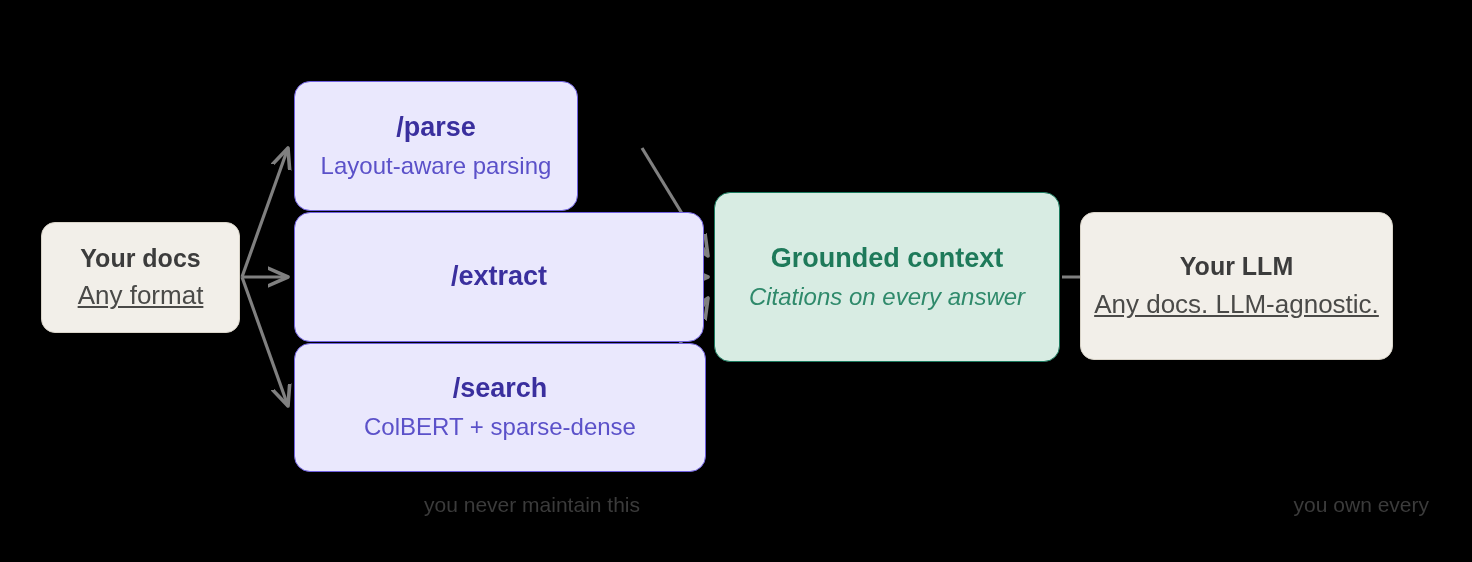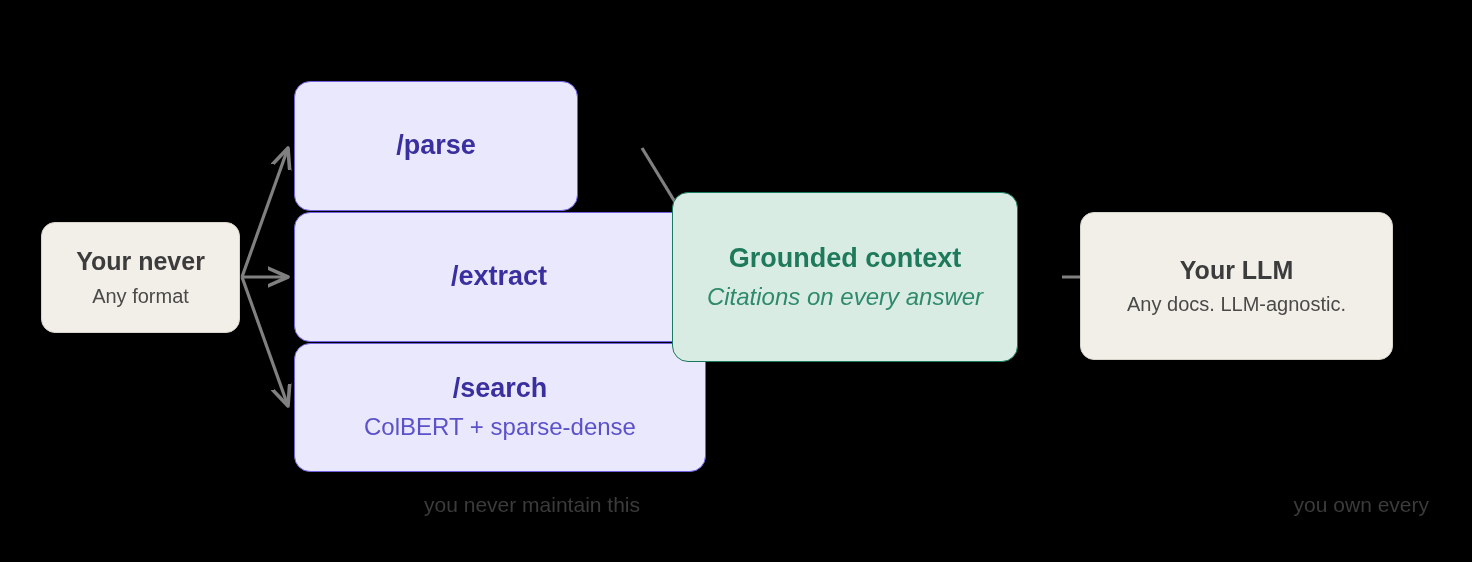--- a/index.html
+++ b/index.html
@@ -46,22 +46,23 @@
   .node.neutral {
     background: #f2efe9;
     border: 1px solid #d9d4c9;
   }
   .node.neutral .title {
     color: #3c3c3c;
     font-size: 25px;
   }
   .node.neutral .subtitle {
     color: #4a4a48;
-    font-size: 20px;
+    font-size: 26px;
     margin-top: 9px;
+    text-decoration: underline;
   }
 
   
   .node.endpoint {
     background: #eae8fd;
     border: 1px solid #6f60e0;
     border-radius: 16px;
   }
   .node.endpoint .title {
     color: #3a2f9e;
@@ -88,21 +89,21 @@
     font-size: 24px;
     margin-top: 10px;
     font-style: italic;
   }
 
   
   #node-your-docs   { left: 41px;   top: 222px; width: 199px; height: 111px; }
   #node-parse       { left: 294px;  top: 81px;  width: 284px; height: 130px; }
   #node-extract     { left: 294px;  top: 212px; width: 410px; height: 130px; }
   #node-search      { left: 294px;  top: 343px; width: 412px; height: 129px; text-align: center; }
-  #node-grounded    { left: 672px;  top: 192px; width: 346px; height: 170px; }
+  #node-grounded    { left: 714px;  top: 192px; width: 346px; height: 170px; }
   #node-your-llm    { left: 1080px; top: 212px; width: 313px; height: 148px; }
 
   
   .caption {
     position: absolute;
     color: #3b3b3b;
     font-size: 21px;
     text-align: right;
     white-space: nowrap;
   }
@@ -133,26 +134,27 @@
 
       <line x1="642" y1="277" x2="708" y2="277" marker-end="url(#head)"></line>
 
       <line x1="642" y1="406" x2="708" y2="298" marker-end="url(#head)"></line>
 
       <line x1="1062" y1="277" x2="1110" y2="277" marker-end="url(#head)"></line>
     </g>
   </svg>
 
   <div class="node neutral" id="node-your-docs">
-    <div class="title">Your never</div>
+    <div class="title">Your docs</div>
     <div class="subtitle">Any format</div>
   </div>
 
   <div class="node endpoint" id="node-parse">
     <div class="title">/parse</div>
+    <div class="subtitle">Layout-aware parsing</div>
   </div>
 
   <div class="node endpoint" id="node-extract">
     <div class="title">/extract</div>
   </div>
 
   <div class="node endpoint" id="node-search">
     <div class="title">/search</div>
     <div class="subtitle">ColBERT + sparse-dense</div>
   </div>

